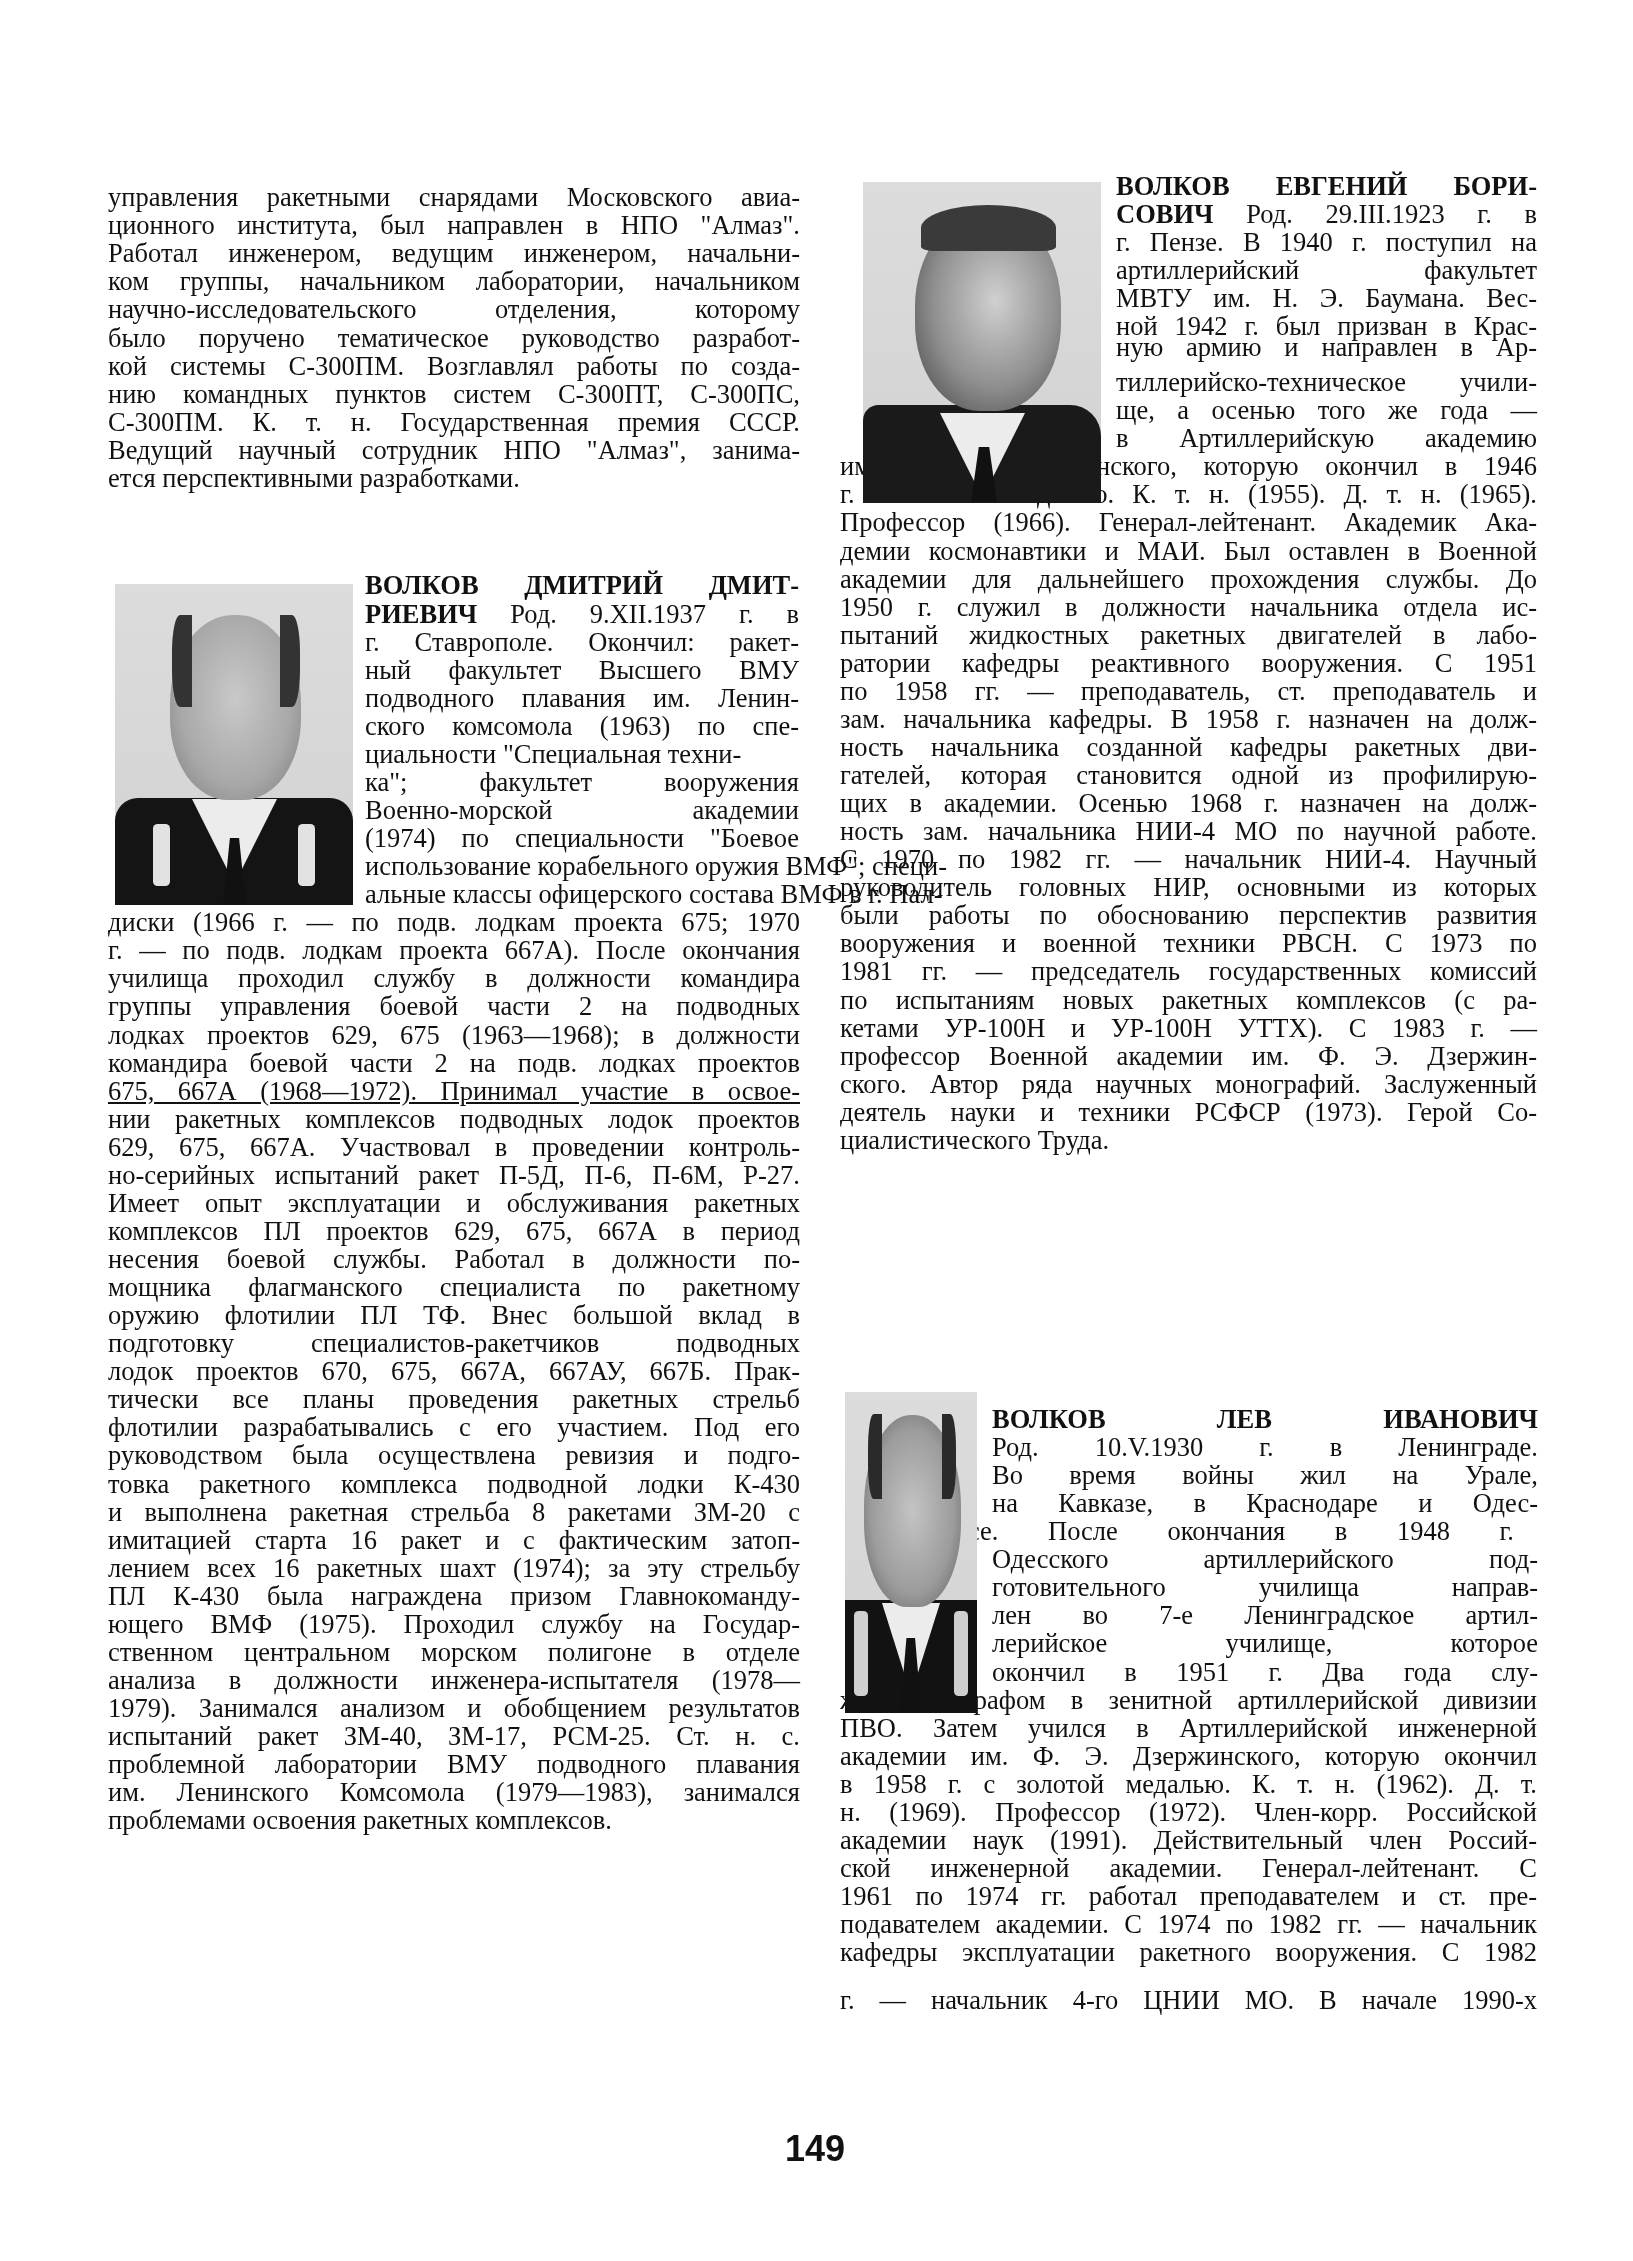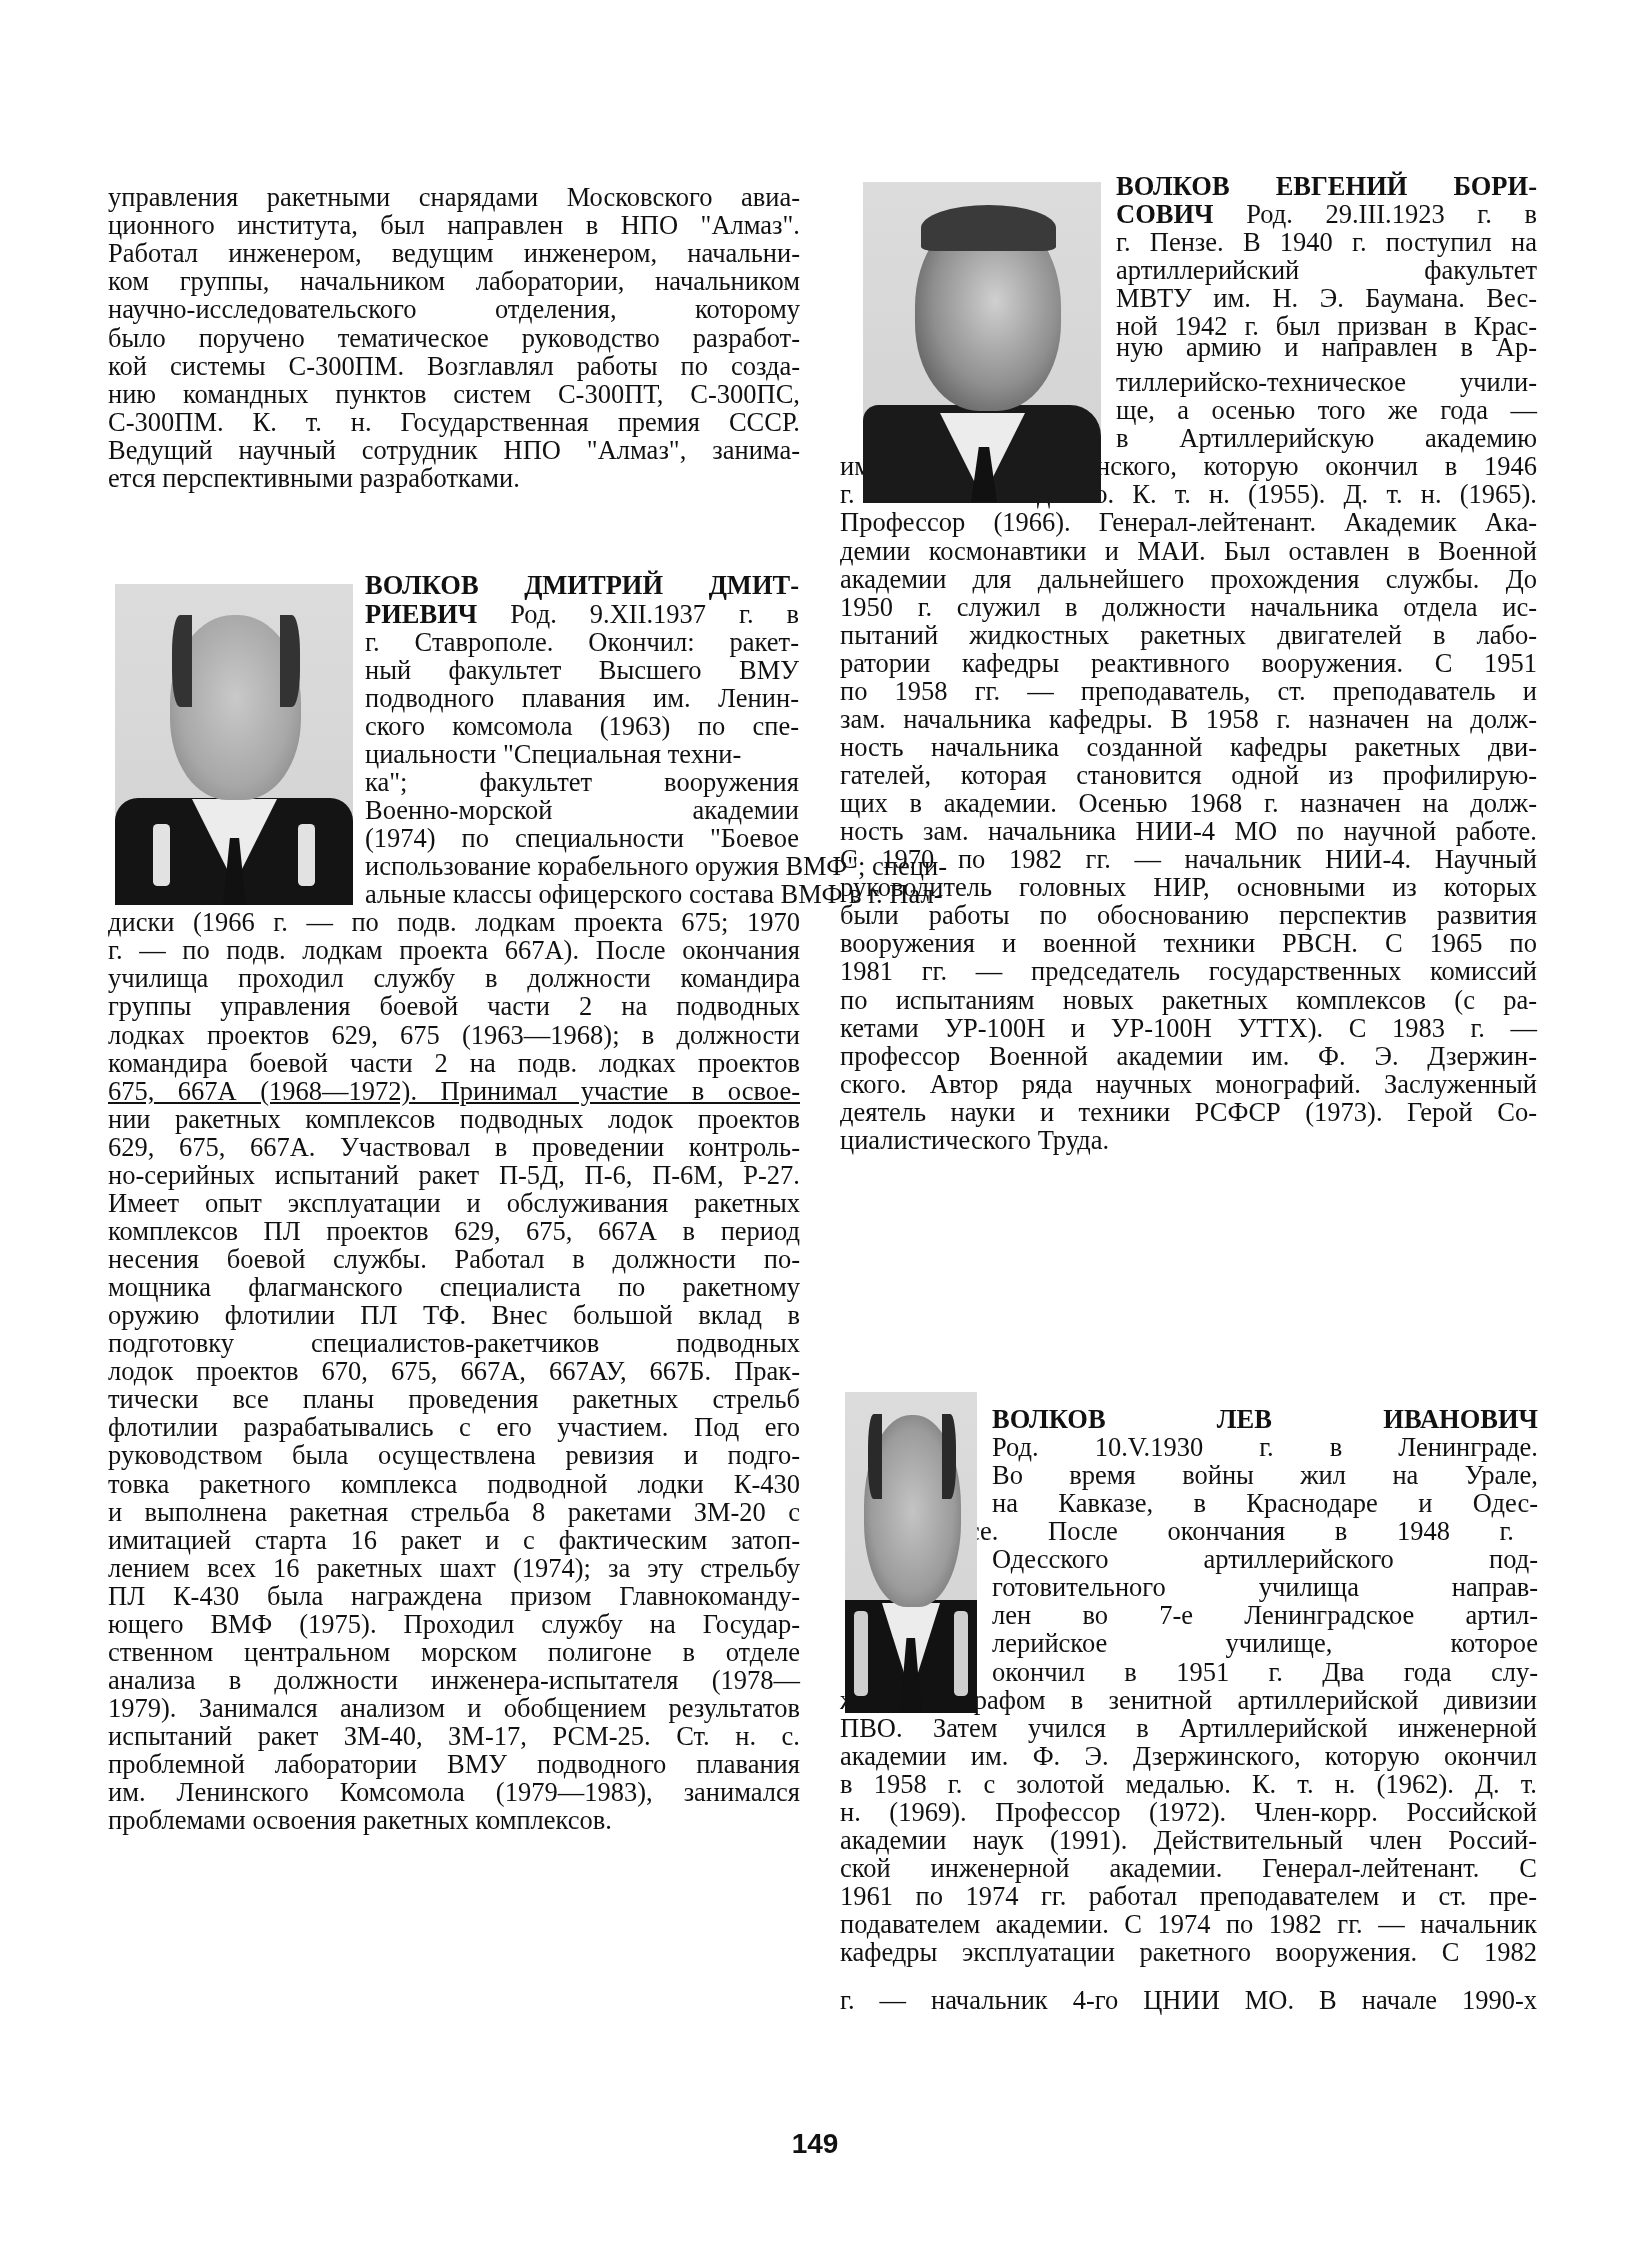--- a/index.html
+++ b/index.html
@@ -12,21 +12,21 @@
   .photo{position:absolute;background:#d6d6d6;overflow:hidden;}
   .photo .bg{position:absolute;inset:0;background:linear-gradient(180deg,#dcdcdc 0%,#d2d2d2 100%);}
   .photo .head{position:absolute;border-radius:48% 48% 44% 44%;
                background:radial-gradient(ellipse at 50% 45%,#bdbdbd 0%,#9a9a9a 60%,#6a6a6a 100%);}
   .photo .hair{position:absolute;border-radius:50% 50% 10% 10%;}
   .photo .body{position:absolute;background:#141414;}
   .photo .shirt{position:absolute;background:#ececec;clip-path:polygon(0 0,100% 0,50% 100%);}
   .photo .tie{position:absolute;background:#111;clip-path:polygon(30% 0,70% 0,100% 100%,0 100%);}
   .photo .lapel{position:absolute;background:#e2e2e2;border-radius:4.6px;}
   .pagenum{position:absolute;font-family:"Liberation Sans","DejaVu Sans",sans-serif;
-           font-weight:bold;font-size:28px;left:769px;top:2128px;width:92px;text-align:center;}
+           font-weight:bold;font-size:36px;left:769px;top:2128px;width:92px;text-align:center;}
 </style>
 </head>
 <body>
 
 <div id="left-col">
     <div class="line" style="left: 108px; top: 182px; width: 692px;">управления ракетными снарядами Московского авиа-</div>
     <div class="line" style="left: 108px; top: 210px; width: 692px;">ционного института, был направлен в НПО "Алмаз".</div>
     <div class="line" style="left: 108px; top: 238px; width: 692px;">Работал инженером, ведущим инженером, начальни-</div>
     <div class="line" style="left: 108px; top: 266px; width: 692px;">ком группы, начальником лаборатории, начальником</div>
     <div class="line" style="left: 108px; top: 294px; width: 692px;">научно-исследовательского отделения, которому</div>
@@ -104,21 +104,21 @@
     <div class="line" style="left: 840px; top: 648px; width: 697px;">ратории кафедры реактивного вооружения. С 1951</div>
     <div class="line" style="left: 840px; top: 676px; width: 697px;">по 1958 гг. — преподаватель, ст. преподаватель и</div>
     <div class="line" style="left: 840px; top: 704px; width: 697px;">зам. начальника кафедры. В 1958 г. назначен на долж-</div>
     <div class="line" style="left: 840px; top: 732px; width: 697px;">ность начальника созданной кафедры ракетных дви-</div>
     <div class="line" style="left: 840px; top: 760px; width: 697px;">гателей, которая становится одной из профилирую-</div>
     <div class="line" style="left: 840px; top: 788px; width: 697px;">щих в академии. Осенью 1968 г. назначен на долж-</div>
     <div class="line" style="left: 840px; top: 816px; width: 697px;">ность зам. начальника НИИ-4 МО по научной работе.</div>
     <div class="line" style="left: 840px; top: 844px; width: 697px;">С 1970 по 1982 гг. — начальник НИИ-4. Научный</div>
     <div class="line" style="left: 840px; top: 872px; width: 697px;">руководитель головных НИР, основными из которых</div>
     <div class="line" style="left: 840px; top: 900px; width: 697px;">были работы по обоснованию перспектив развития</div>
-    <div class="line" style="left: 840px; top: 928px; width: 697px;">вооружения и военной техники РВСН. С 1965 по</div>
+    <div class="line" style="left: 840px; top: 928px; width: 697px;">вооружения и военной техники РВСН. С 1973 по</div>
     <div class="line" style="left: 840px; top: 956px; width: 697px;">1981 гг. — председатель государственных комиссий</div>
     <div class="line" style="left: 840px; top: 985px; width: 697px;">по испытаниям новых ракетных комплексов (с ра-</div>
     <div class="line" style="left: 840px; top: 1013px; width: 697px;">кетами УР-100Н и УР-100Н УТТХ). С 1983 г. —</div>
     <div class="line" style="left: 840px; top: 1041px; width: 697px;">профессор Военной академии им. Ф. Э. Дзержин-</div>
     <div class="line" style="left: 840px; top: 1069px; width: 697px;">ского. Автор ряда научных монографий. Заслуженный</div>
     <div class="line" style="left: 840px; top: 1097px; width: 697px;">деятель науки и техники РСФСР (1973). Герой Со-</div>
     <div class="line last" style="left: 840px; top: 1125px; width: 697px;">циалистического Труда.</div>
     <div class="line" style="left: 992px; top: 1404px; width: 546px;"><b>ВОЛКОВ ЛЕВ ИВАНОВИЧ</b></div>
     <div class="line" style="left: 992px; top: 1432px; width: 546px;">Род. 10.V.1930 г. в Ленинграде.</div>
     <div class="line" style="left: 992px; top: 1460px; width: 546px;">Во время войны жил на Урале,</div>

